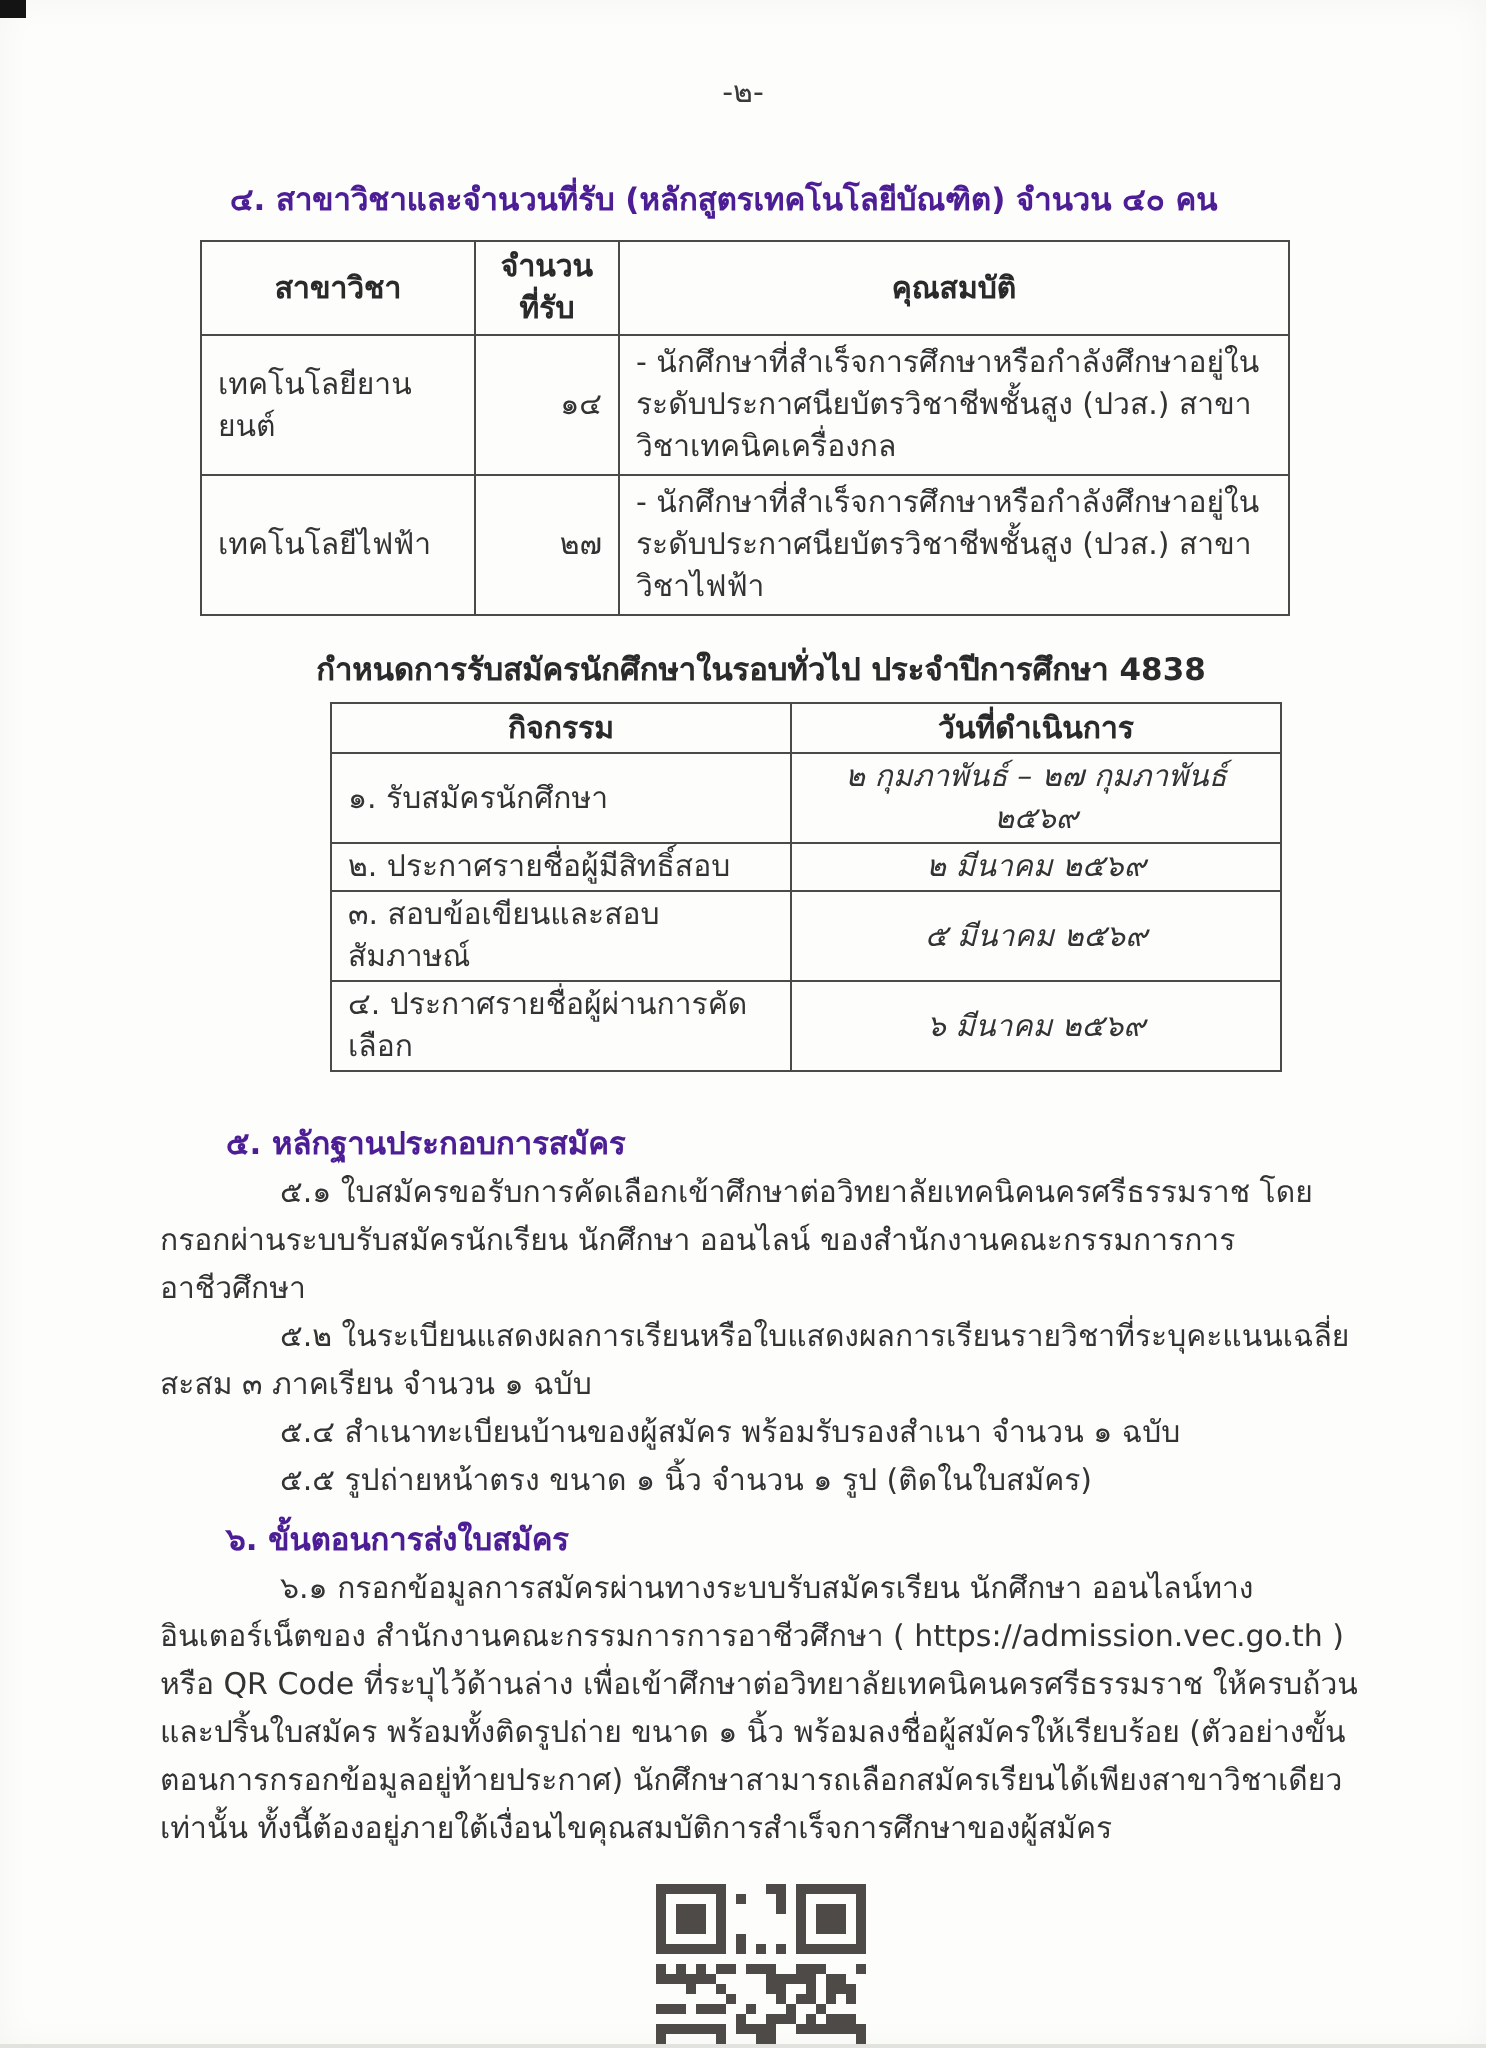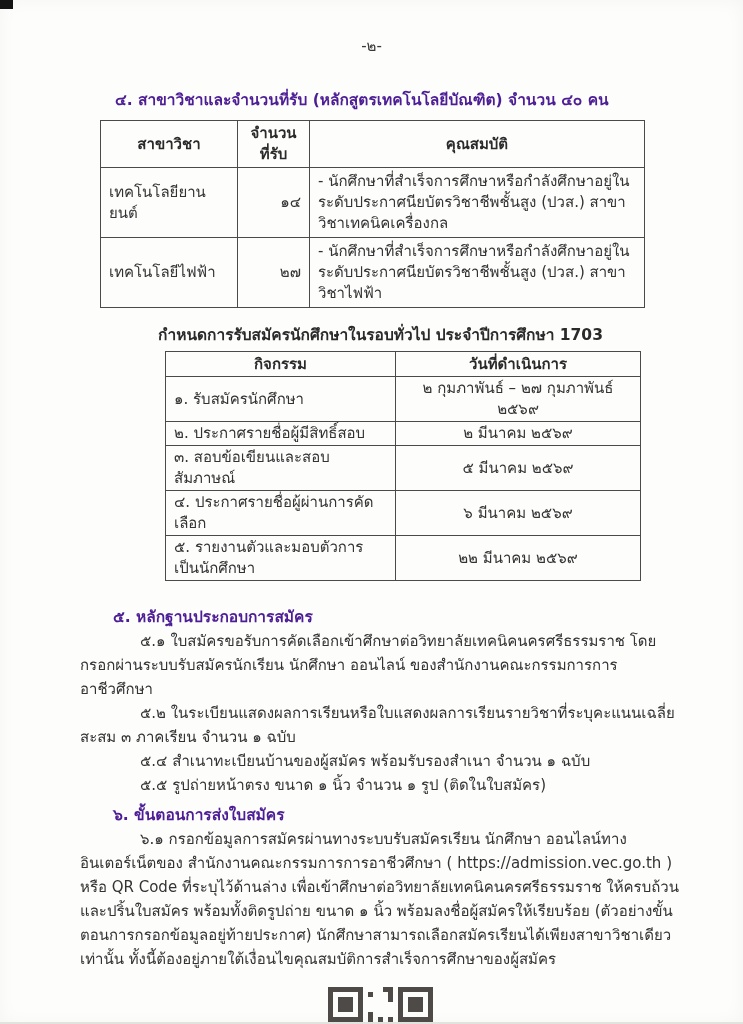--- a/index.html
+++ b/index.html
@@ -32,21 +32,21 @@
   .tbl-majors .col-quota{width:72px;}
   .cell-quota{text-align:right;}
   .pre{white-space:pre-line;}
   .row-h{height:46px;}
 
   .schedule-title{margin:16px 0 0 0;text-align:center;font-weight:bold;font-size:15.5px;color:#2a2a2a;line-height:22px;}
   .tbl-schedule{width:476px;margin:5px 0 0 85px;}
   .tbl-schedule th{font-weight:bold;color:#2a2a2a;text-align:center;padding:1px 6px;line-height:22px;}
   .tbl-schedule td{padding:1px 8px;line-height:21px;}
   .tbl-schedule .col-act{width:230px;}
-  .cell-date{text-align:center;}
+  .cell-date{text-align:center;font-style:italic;}
 
   .sec5{margin-top:24px;}
   .para{margin:0;text-indent:60px;color:#333;}
   .item{margin:0;padding-left:60px;}
   .sec6-head{margin-top:6px;}
 
   .qr-wrap{margin-top:16px;text-align:center;}
   .qr-box{display:inline-block;width:105px;height:105px;}
 </style>
 </head>
@@ -81,21 +81,21 @@
         <td>- นักศึกษาที่สำเร็จการศึกษาหรือกำลังศึกษาอยู่ในระดับประกาศนียบัตรวิชาชีพชั้นสูง (ปวส.) สาขาวิชาเทคนิคเครื่องกล</td>
       </tr>
       <tr class="row-h">
         <td>เทคโนโลยีไฟฟ้า</td>
         <td class="cell-quota">๒๗</td>
         <td>- นักศึกษาที่สำเร็จการศึกษาหรือกำลังศึกษาอยู่ในระดับประกาศนียบัตรวิชาชีพชั้นสูง (ปวส.) สาขาวิชาไฟฟ้า</td>
       </tr>
     </tbody>
       </table>
 
-    <div class="schedule-title">กำหนดการรับสมัครนักศึกษาในรอบทั่วไป ประจำปีการศึกษา 1703</div>
+    <div class="schedule-title">กำหนดการรับสมัครนักศึกษาในรอบทั่วไป ประจำปีการศึกษา 4838</div>
 
     <table class="tbl-schedule">
       <colgroup>
           <col class="col-act">
           <col>
         </colgroup>
       <tbody>
           <tr>
         <th>กิจกรรม</th>
         <th>วันที่ดำเนินการ</th>
@@ -108,24 +108,20 @@
         <td>๒. ประกาศรายชื่อผู้มีสิทธิ์สอบ</td>
         <td class="cell-date">๒ มีนาคม ๒๕๖๙</td>
       </tr>
       <tr>
         <td>๓. สอบข้อเขียนและสอบสัมภาษณ์</td>
         <td class="cell-date">๕ มีนาคม ๒๕๖๙</td>
       </tr>
       <tr>
         <td>๔. ประกาศรายชื่อผู้ผ่านการคัดเลือก</td>
         <td class="cell-date">๖ มีนาคม ๒๕๖๙</td>
-      </tr>
-      <tr>
-        <td>๕. รายงานตัวและมอบตัวการเป็นนักศึกษา</td>
-        <td class="cell-date">๒๒ มีนาคม ๒๕๖๙</td>
       </tr>
     </tbody>
       </table>
 
     <h3 class="indent-head5 sec5">๕. หลักฐานประกอบการสมัคร</h3>
     <p class="para">๕.๑ ใบสมัครขอรับการคัดเลือกเข้าศึกษาต่อวิทยาลัยเทคนิคนครศรีธรรมราช โดยกรอกผ่านระบบรับสมัครนักเรียน นักศึกษา ออนไลน์ ของสำนักงานคณะกรรมการการอาชีวศึกษา</p>
     <p class="para">๕.๒ ในระเบียนแสดงผลการเรียนหรือใบแสดงผลการเรียนรายวิชาที่ระบุคะแนนเฉลี่ยสะสม ๓ ภาคเรียน จำนวน ๑ ฉบับ</p>
     <p class="item">๕.๔ สำเนาทะเบียนบ้านของผู้สมัคร พร้อมรับรองสำเนา จำนวน ๑ ฉบับ</p>
     <p class="item">๕.๕ รูปถ่ายหน้าตรง ขนาด ๑ นิ้ว จำนวน ๑ รูป (ติดในใบสมัคร)</p>
 

